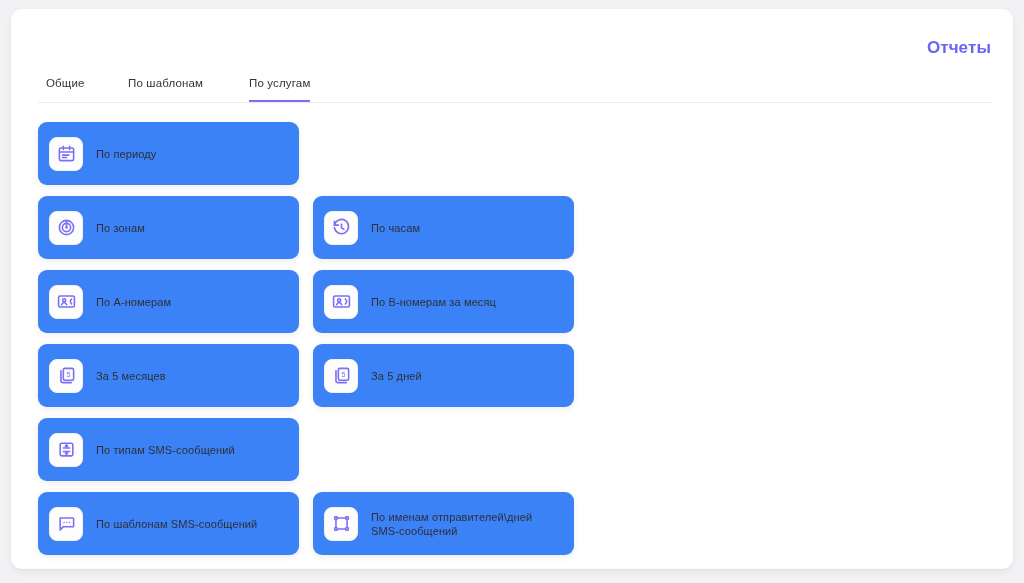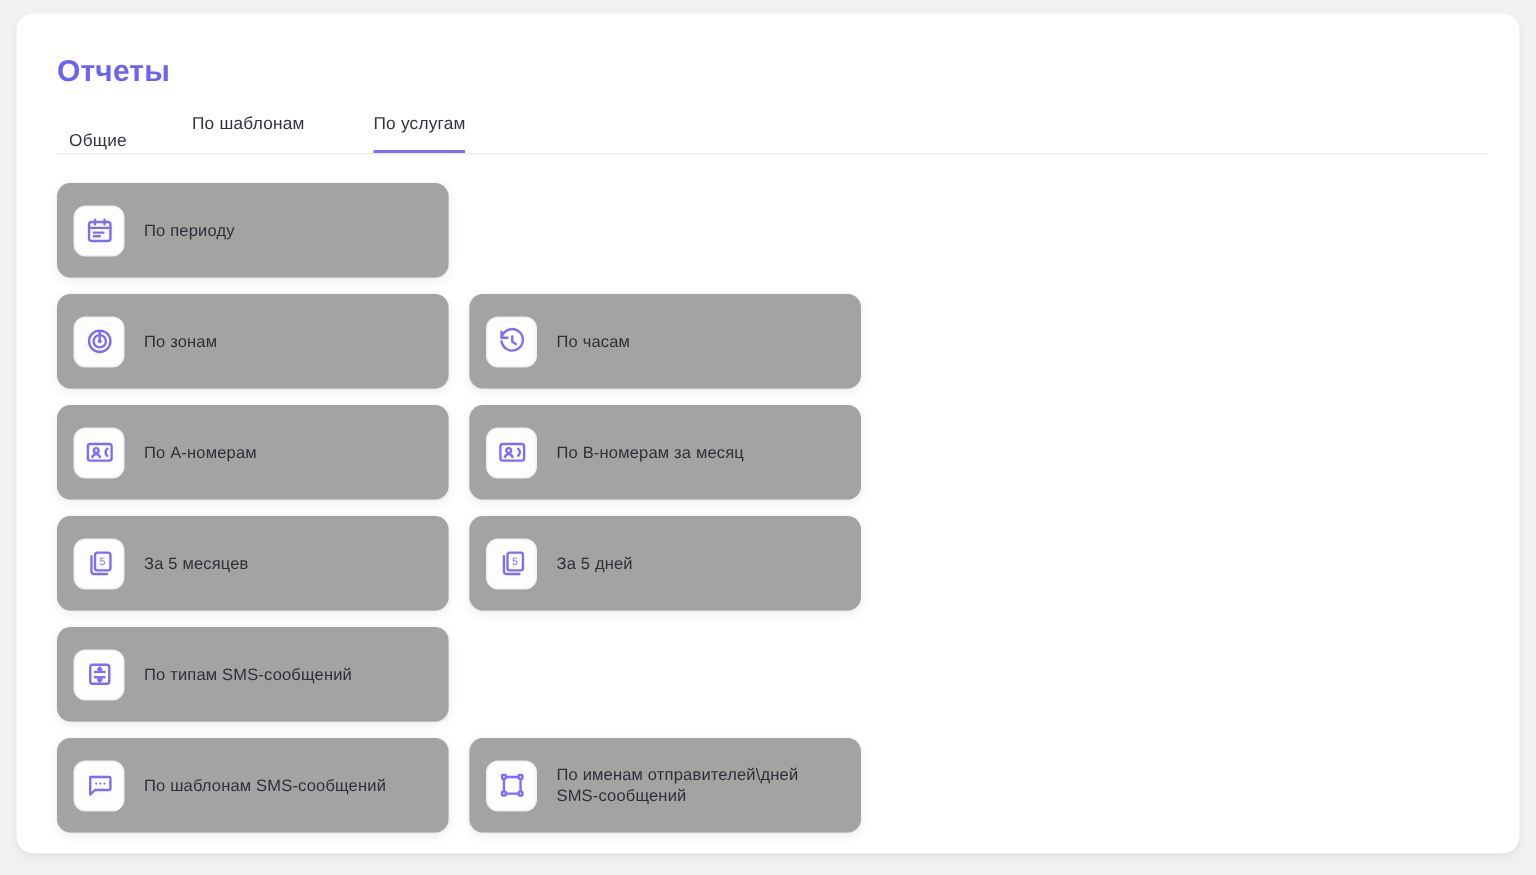--- a/index.html
+++ b/index.html
@@ -26,45 +26,46 @@
     box-shadow: 0 3px 9px rgba(24, 24, 40, 0.055),
                 0 1px 2px rgba(24, 24, 40, 0.04);
   }
   .panel-inner {
     position: absolute;
     left: 27px; top: 28px;
     right: 22px;
   }
   .page-title {
     margin: 0;
-    font-size: 20px;
+    font-size: 17px;
     font-weight: 700;
     letter-spacing: 0.1px;
     color: #6c63f2;
     line-height: 22px;
+    text-align: right;
   }
   .tabs {
     position: relative;
     margin-top: 16px;
     height: 28px;
     border-bottom: 1px solid #ececed;
   }
   .tab {
     position: absolute;
     top: 0;
     font-size: 11.5px;
     color: #33333b;
     line-height: 16px;
     padding-bottom: 9px;
     letter-spacing: 0.15px;
     white-space: nowrap;
     cursor: pointer;
     border-bottom: 2px solid transparent;
   }
-  .tab.t0 { left: 8px; margin-top: 11px; }
+  .tab.t0 { left: 8px; }
   .tab.t1 { left: 90px; }
   .tab.t2 { left: 211px; }
   .tab.active {
     border-bottom-color: #7c6ef5;
     text-align: right;
   }
 
   .grid {
     position: relative;
     margin-top: 19px;
@@ -72,21 +73,21 @@
   }
   .row {
     display: flex;
     gap: 14px;
     margin-bottom: 11px;
   }
   .card {
     position: relative;
     width: 261px;
     height: 63px;
-    background: #a3a3a3;
+    background: #3b82f6;
     border-radius: 9px;
     box-shadow: 0 2px 7px rgba(30, 30, 55, 0.075),
                 0 0 1px rgba(30, 30, 55, 0.10);
     display: flex;
     align-items: center;
     padding-left: 11px;
     cursor: pointer;
   }
   .tile {
     flex: 0 0 auto;

